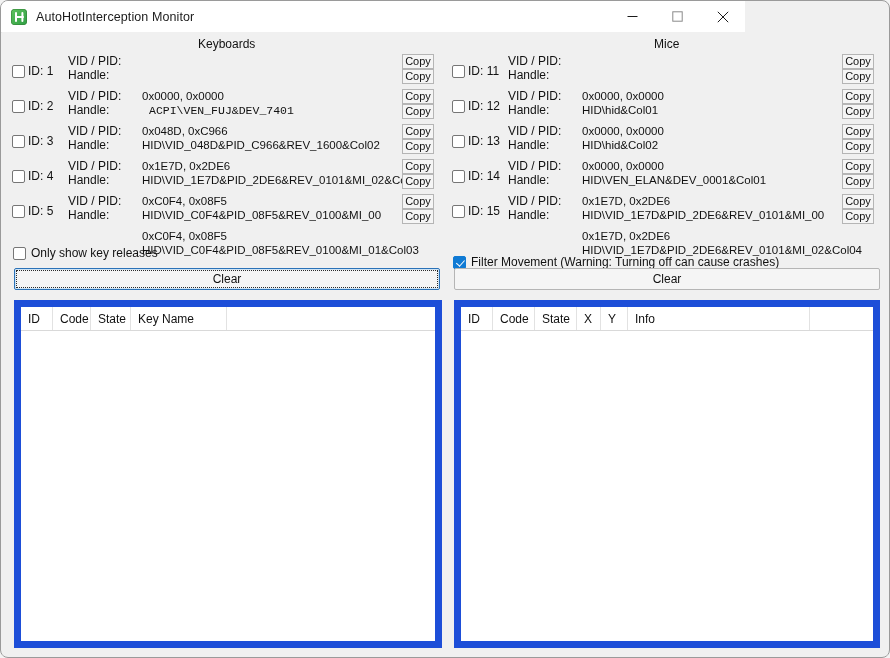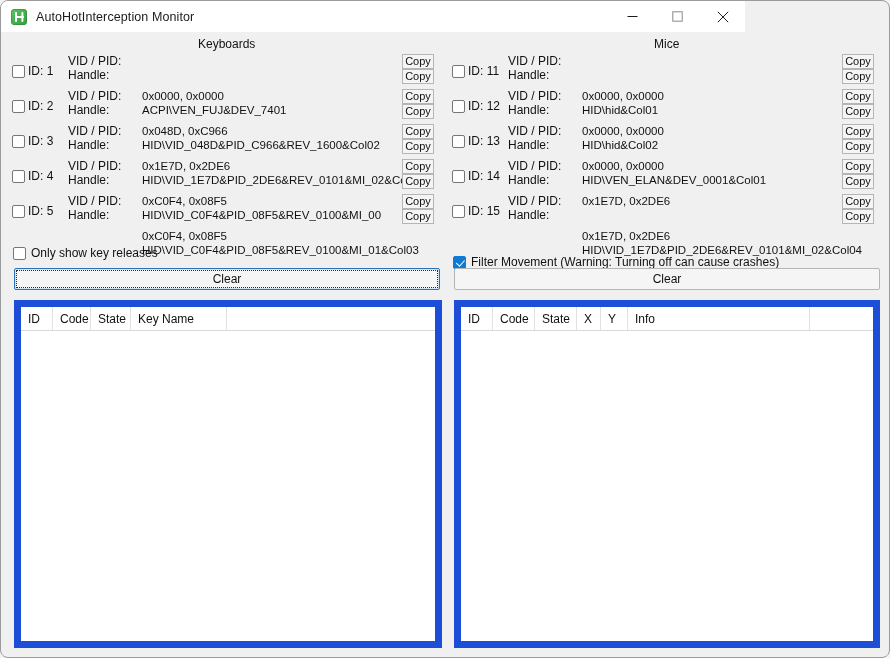--- a/index.html
+++ b/index.html
@@ -180,21 +180,21 @@
     <div class="panel-title" style="left:652px;top:5px;">Mice</div>
 
     <div>
 
       <div class="dev-row" style="left:10px;top:22px;width:430px;">
         <div class="dev-check"></div>
         <div class="dev-id">ID: 1</div>
         <div class="dev-lbl l1" style="left:56px;">VID / PID:</div>
         <div class="dev-lbl l2" style="left:56px;">Handle:</div>
         <div class="dev-val l1" style="left:130px;">0x0000, 0x0000</div>
-        <div class="dev-val l2" style="left:130px;">ACPI\VEN_FUJ&amp;DEV_7401</div>
+        <div class="dev-val l2" style="left:137px;font-family:Liberation Mono, monospace;">ACPI\VEN_FUJ&amp;DEV_7401</div>
         <div class="copy-btn c1" style="left:390px;">Copy</div>
         <div class="copy-btn c2" style="left:390px;">Copy</div>
       </div>
 
       <div class="dev-row" style="left:10px;top:57px;width:430px;">
         <div class="dev-check"></div>
         <div class="dev-id">ID: 2</div>
         <div class="dev-lbl l1" style="left:56px;">VID / PID:</div>
         <div class="dev-lbl l2" style="left:56px;">Handle:</div>
         <div class="dev-val l1" style="left:130px;">0x048D, 0xC966</div>
@@ -271,20 +271,21 @@
         <div class="copy-btn c1" style="left:390px;">Copy</div>
         <div class="copy-btn c2" style="left:390px;">Copy</div>
       </div>
 
       <div class="dev-row" style="left:450px;top:127px;width:430px;">
         <div class="dev-check"></div>
         <div class="dev-id">ID: 14</div>
         <div class="dev-lbl l1" style="left:56px;">VID / PID:</div>
         <div class="dev-lbl l2" style="left:56px;">Handle:</div>
         <div class="dev-val l1" style="left:130px;">0x1E7D, 0x2DE6</div>
+        <div class="dev-val l2" style="left:130px;">HID\VID_1E7D&amp;PID_2DE6&amp;REV_0101&amp;MI_00</div>
         <div class="copy-btn c1" style="left:390px;">Copy</div>
         <div class="copy-btn c2" style="left:390px;">Copy</div>
       </div>
 
       <div class="dev-row" style="left:450px;top:162px;width:430px;">
         <div class="dev-check"></div>
         <div class="dev-id">ID: 15</div>
         <div class="dev-lbl l1" style="left:56px;">VID / PID:</div>
         <div class="dev-lbl l2" style="left:56px;">Handle:</div>
         <div class="dev-val l1" style="left:130px;">0x1E7D, 0x2DE6</div>

